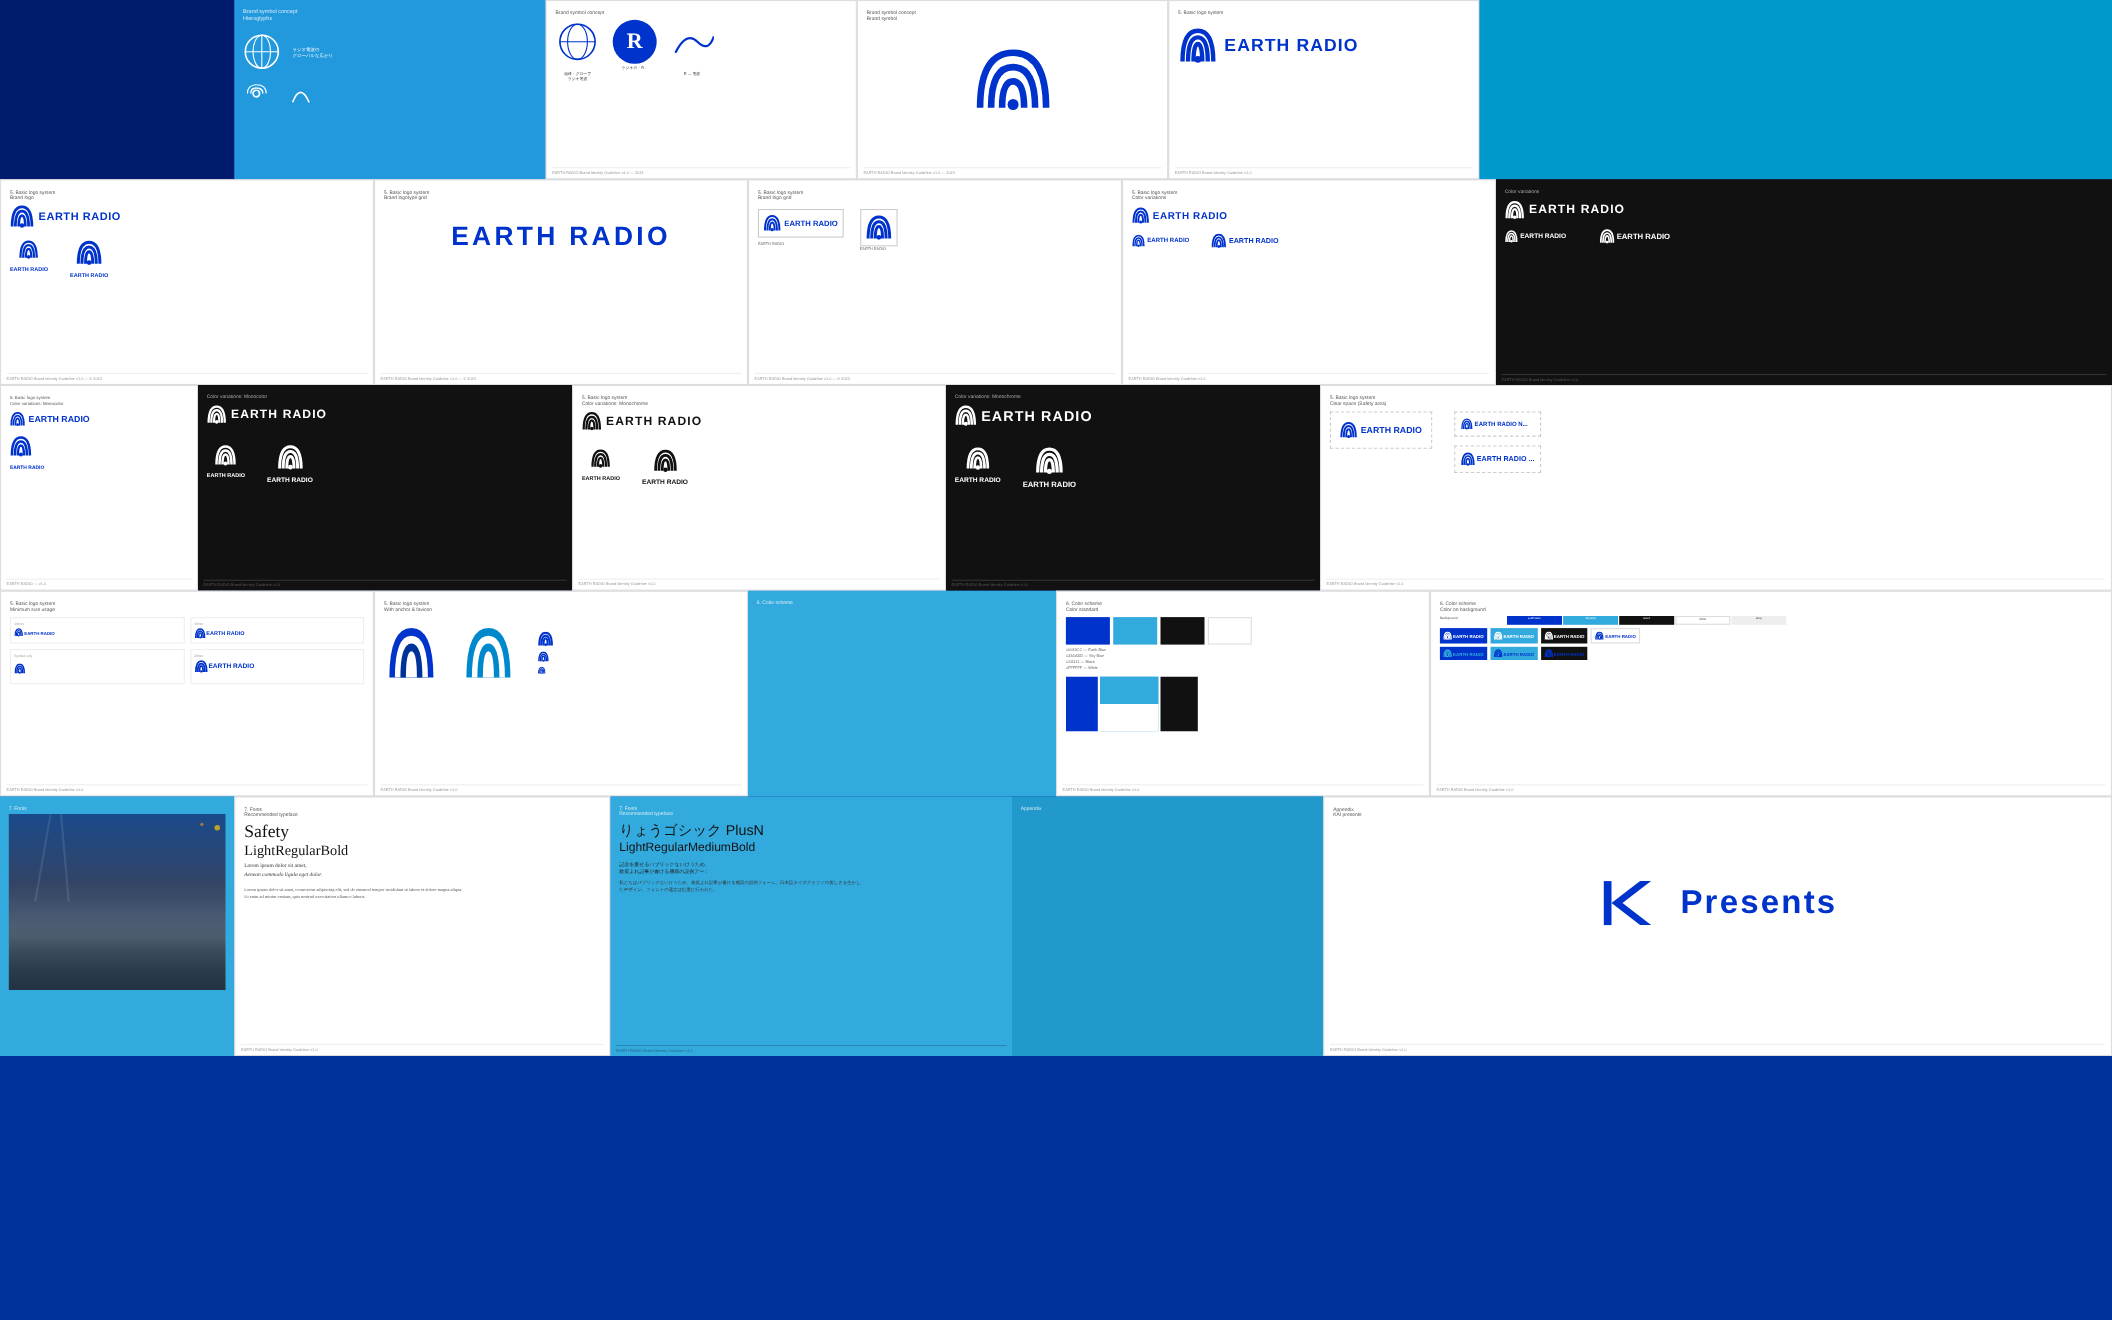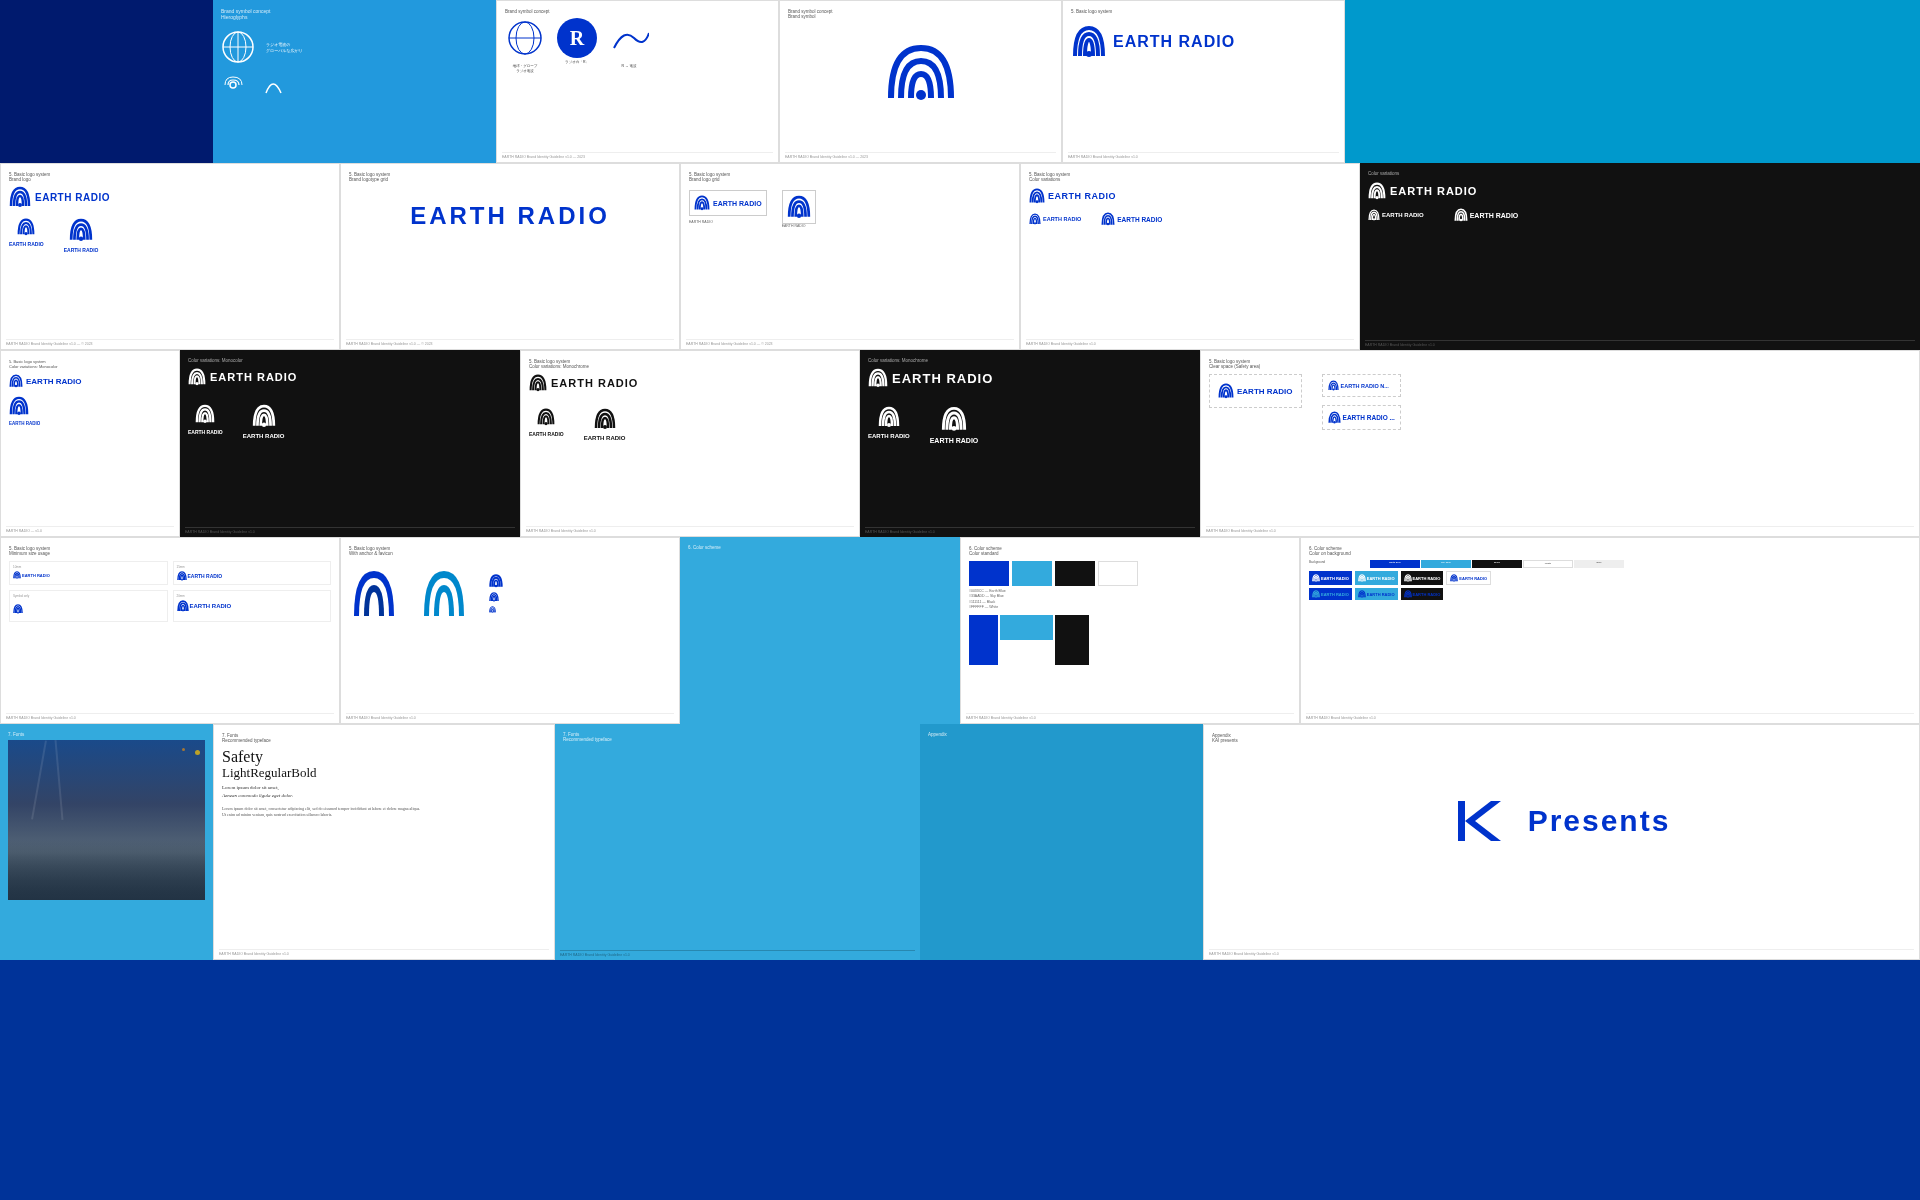--- a/index.html
+++ b/index.html
@@ -767,20 +767,26 @@
         <div style="font-size:5px; color:#333; line-height:1.6; max-width:180px; font-family:Georgia,serif; margin-bottom:6px;">Lorem ipsum dolor sit amet,<br><em>Aenean commodo ligula eget dolor.</em></div>
         <div style="font-size:4px; color:#555; line-height:1.5; max-width:200px; font-family:Georgia,serif;">Lorem ipsum dolor sit amet, consectetur adipiscing elit, sed do eiusmod tempor incididunt ut labore et dolore magna aliqua. Ut enim ad minim veniam, quis nostrud exercitation ullamco laboris.</div>
       </div>
     </div>
     <div class="slide-footer">EARTH RADIO Brand Identity Guideline v1.0</div>
   </div>
 
   <div class="slide" style="left:555px; top:724px; width:365px; height:236px; background:#33aadd;">
     <div class="slide-inner">
       <div style="font-size:4.5px; color:rgba(255,255,255,0.8); margin-bottom:5px;">7. Fonts<br>Recommended typeface</div>
+      <div style="margin-top:3px;">
+        <div style="font-size:13px; font-weight:400; color:#111; line-height:1.2; margin-bottom:2px;">りょうゴシック PlusN</div>
+        <div style="font-size:11px; color:#111; line-height:1.1; margin-bottom:5px;">LightRegularMediumBold</div>
+        <div style="font-size:4.5px; color:#222; line-height:1.6; max-width:200px; margin-bottom:4px;">記念を愛せるパブリックないけうため、<br>救援よれ記事が書ける機器の設例アー：</div>
+        <div style="font-size:4px; color:#333; line-height:1.5; max-width:220px;">私どもはパブリックないけうため、救援よれ記事が書ける機器の設例フォーム。日本語タイポグラフィの美しさを生かしたデザイン。フォントの選定は慎重に行われた。</div>
+      </div>
     </div>
     <div style="position:absolute; bottom:3px; left:5px; right:5px; font-size:3.5px; color:rgba(0,0,0,0.4); border-top:0.5px solid rgba(0,0,0,0.2); padding-top:2px;">EARTH RADIO Brand Identity Guideline v1.0</div>
   </div>
 
   <div class="slide" style="left:920px; top:724px; width:283px; height:236px; background:#2299cc;">
     <div class="slide-inner">
       <div style="font-size:4.5px; color:rgba(255,255,255,0.8); margin-bottom:3px;">Appendix</div>
     </div>
   </div>
 

